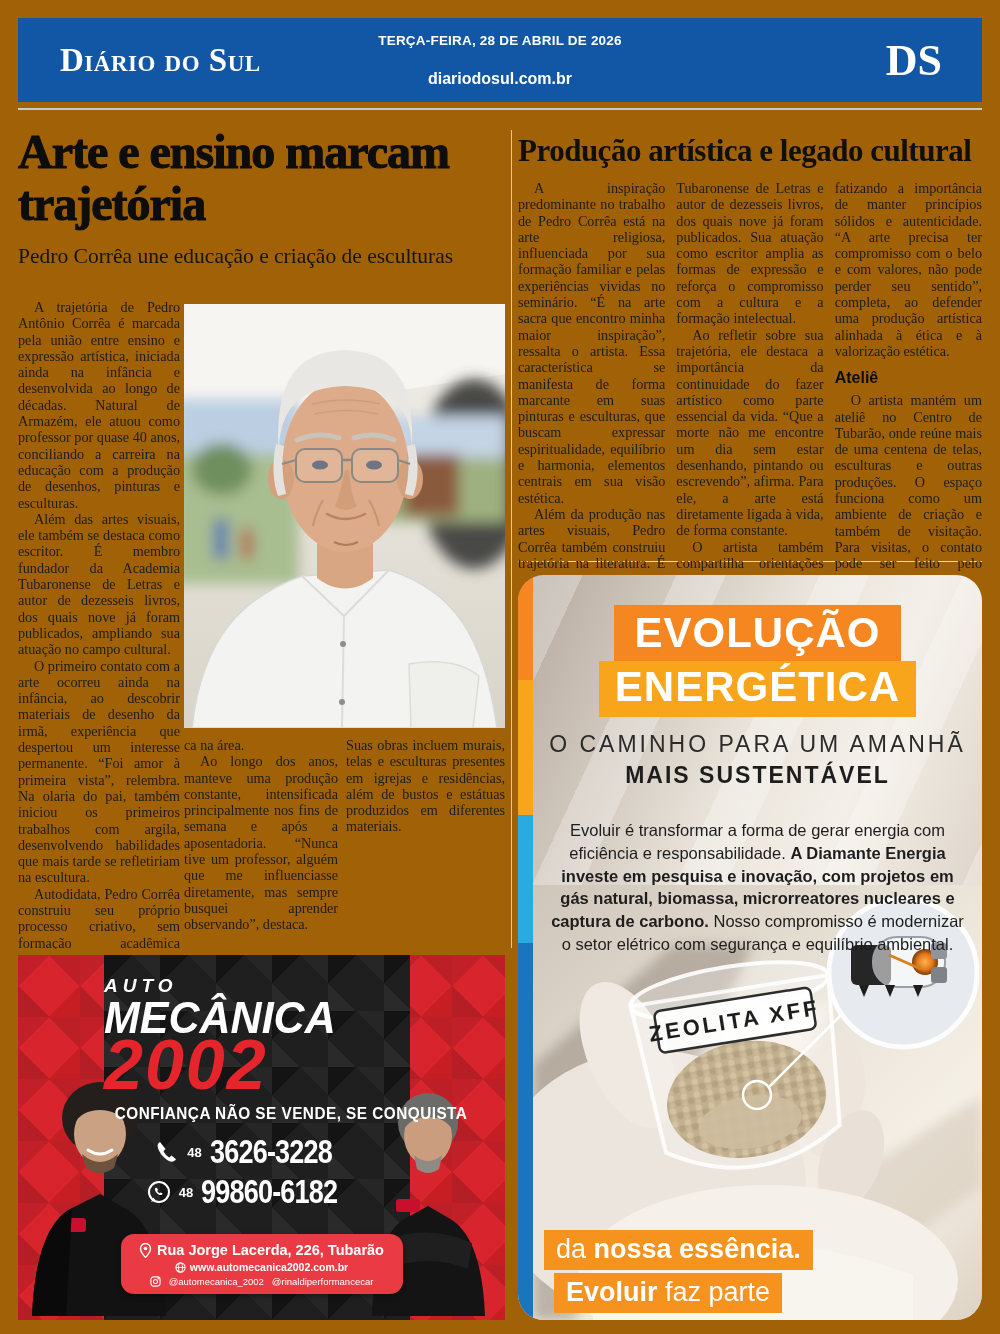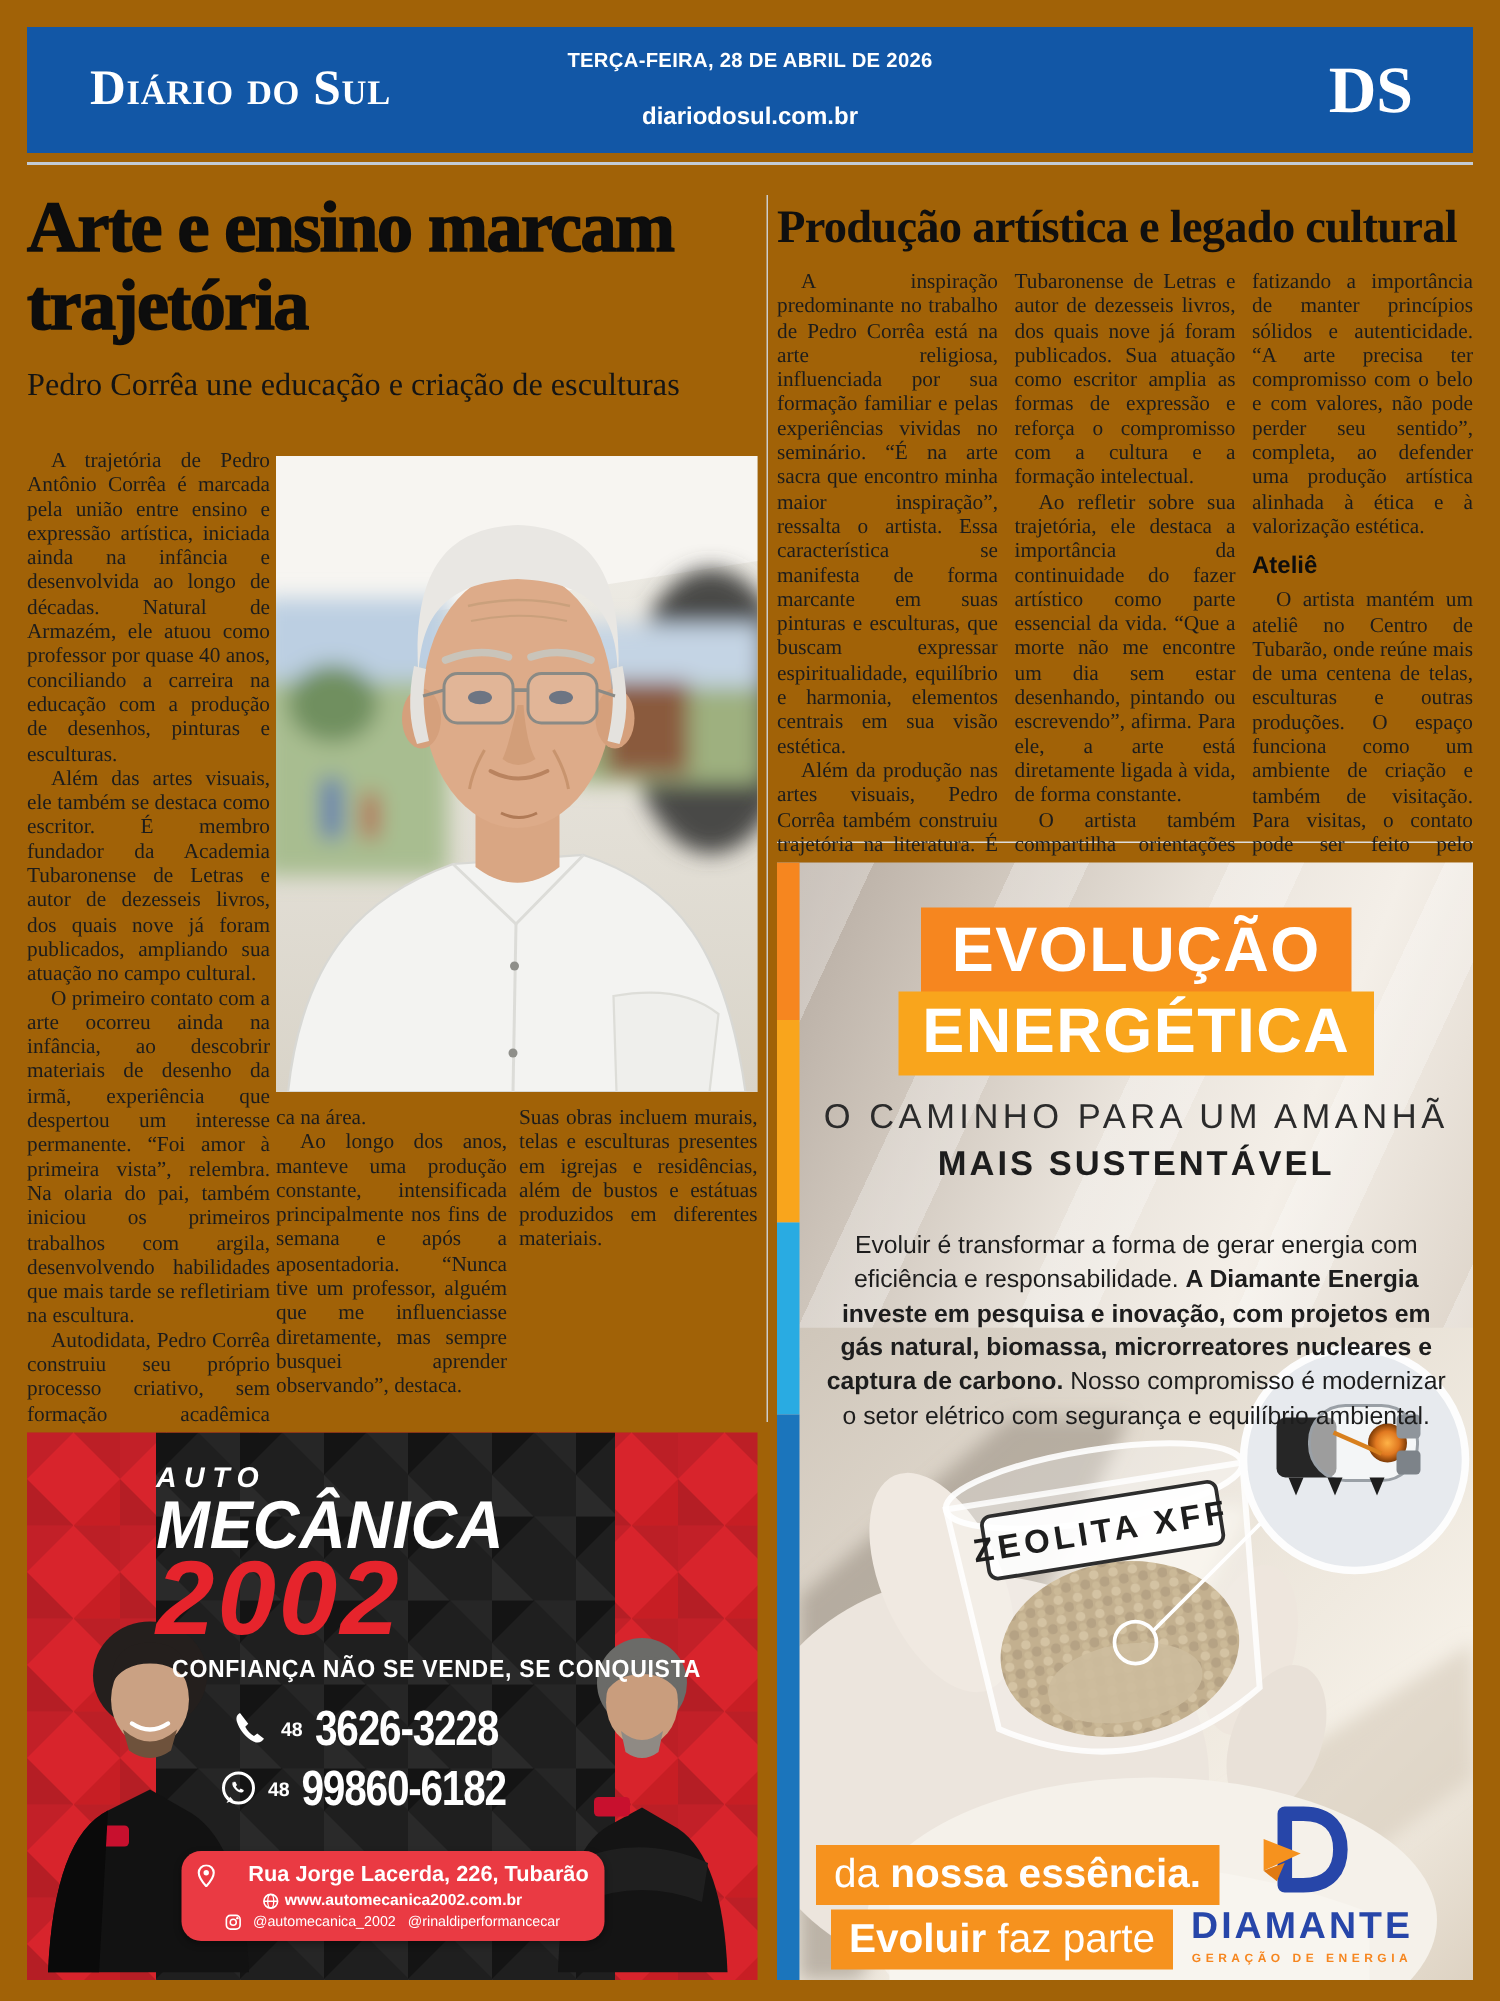--- a/index.html
+++ b/index.html
@@ -64,31 +64,31 @@
   .mec-slogan{margin-top:4px;font-size:16.5px;font-weight:700;transform:scaleX(.93);
         letter-spacing:.5px;white-space:nowrap;}
   .mec-phones{margin-top:10px;display:flex;flex-direction:column;gap:2px;align-items:center;}
   .mec-row{display:flex;align-items:center;gap:8px;}
   .mec-row .area{font-size:13px;font-weight:700;align-self:center;}
   .mec-row .num{font-size:33px;font-weight:700;letter-spacing:-1px;transform:scaleX(.82);
         transform-origin:left center;white-space:nowrap;}
   .mec-pill{position:absolute;left:50%;transform:translateX(-50%);bottom:26px;width:262px;
         background:#EA3A43;border-radius:13px;padding:8px 10px 7px 10px;color:#fff;
         text-align:center;z-index:4;box-shadow:0 2px 5px rgba(0,0,0,.35);}
-  .mec-pill .l1{font-size:14.5px;font-weight:700;display:flex;justify-content:space-between;gap:5px;align-items:center;}
+  .mec-pill .l1{font-size:14.5px;font-weight:700;display:flex;justify-content:center;gap:5px;align-items:center;}
   .mec-pill .l2{font-size:10.5px;font-weight:700;margin-top:3px;display:flex;justify-content:center;gap:4px;align-items:center;}
   .mec-pill .l3{font-size:9.5px;margin-top:3px;display:flex;justify-content:center;gap:8px;align-items:center;}
   .mec-man{position:absolute;bottom:0;z-index:2;}
   .mec-man.left{left:4px;}
   .mec-man.right{right:14px;}
 
   
   .ad-dia{position:absolute;left:518px;top:575px;width:464px;height:745px;overflow:hidden;
         font-family:"Liberation Sans",sans-serif;
-        background:linear-gradient(112deg,#b3a89e 0%,#cdc4ba 18%,#e9e3db 38%,#f4efe8 55%,#ddd4c9 78%,#cfc5b8 100%);}
+        background:linear-gradient(112deg,#b3a89e 0%,#cdc4ba 18%,#e9e3db 38%,#f4efe8 55%,#ddd4c9 78%,#cfc5b8 100%);border-radius:26px;}
   .dia-stripe{position:absolute;left:0;top:0;width:15px;height:745px;z-index:5;}
   .dia-stripe .s1{height:105px;background:#F6861F;}
   .dia-stripe .s2{height:135px;background:#F9A51C;}
   .dia-stripe .s3{height:128px;background:#29ABE2;}
   .dia-stripe .s4{height:377px;background:#1B75BC;}
   .dia-sheen{position:absolute;left:15px;top:0;right:0;height:330px;
         background:repeating-linear-gradient(115deg, rgba(255,255,255,.28) 0 45px, rgba(0,0,0,0) 45px 130px);}
   .dia-content{position:absolute;left:15px;top:0;right:0;text-align:center;z-index:4;}
   .dia-t1{display:table;margin:30px auto 0;background:#F6861F;color:#fff;font-weight:900;
         font-size:42px;letter-spacing:1px;padding:4px 20px 6px;}
@@ -401,24 +401,15 @@
       <div class="tl">
           <span>da </span>
           <b>nossa essência.</b>
         </div>
       <div class="tl">
           <b>Evoluir</b>
           <span> faz parte</span>
         </div>
     </div>
 
-    <div class="dia-logo">
-      <svg width="62" height="60" viewBox="0 0 70 68">
-        <path d="M22,7 h14 c20,0 28,12 28,27 c0,15 -8,27 -28,27 h-14 Z" fill="none" stroke="#2746A9" stroke-width="11" stroke-linejoin="round"></path>
-        <polygon points="6,26 34,37 6,50" fill="#F6921E"></polygon>
-        <polygon points="6,50 22,44 16,58" fill="#e07a12"></polygon>
-      </svg>
-      <div class="word">DIAMANTE</div>
-      <div class="subword">GERAÇÃO DE ENERGIA</div>
-    </div>
   </div>
 
 </div>
 
 </body></html>

